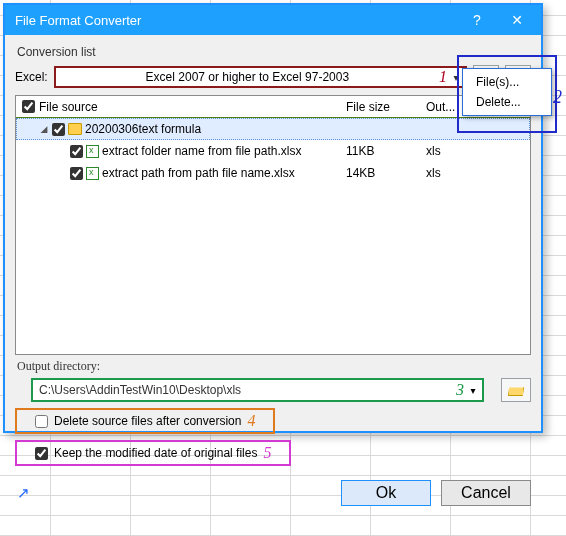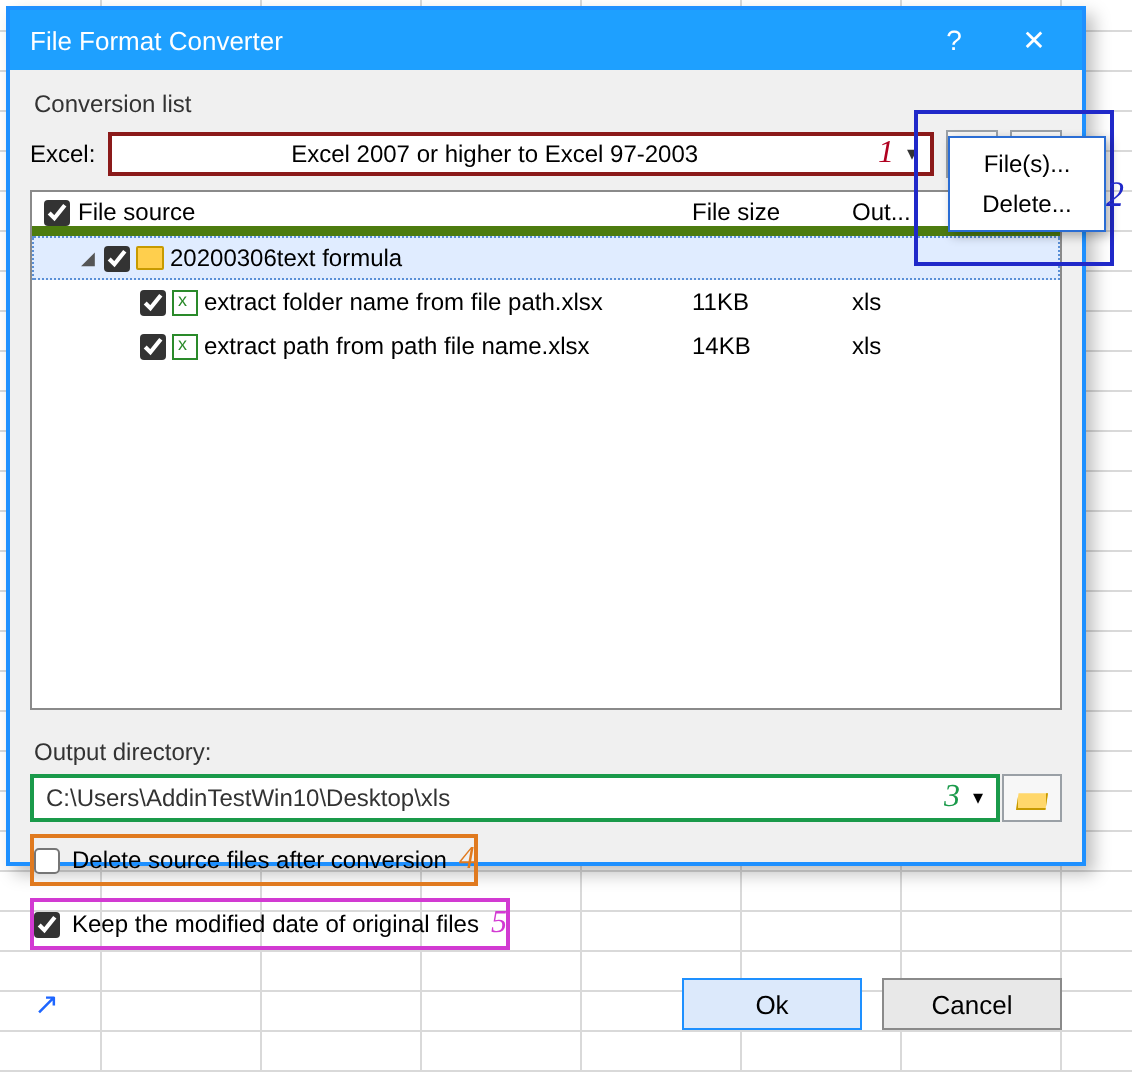--- a/index.html
+++ b/index.html
@@ -80,90 +80,89 @@
   .sq-btn.add { color: #1a8f1a; font-weight:bold; }
   .sq-btn.del { color: #cc1f1f; font-weight:bold; }
   .list {
     border: 1px solid #8a8a8a;
     background: #fff;
     height: 260px;
     display: flex; flex-direction: column;
     overflow: hidden;
   }
   .list-header {
-    display: flex; align-items: flex-end;
+    display: flex; align-items: center;
     height: 22px;
-    border-bottom: 5px solid #4d7c0f;
+    border-bottom: 1px solid #4d7c0f;
     font-size: 12px;
     background: #fff;
   }
   .col-src { width: 330px; padding-left: 6px; display:flex; align-items:center; gap:4px;}
   .col-size { width: 80px; }
   .col-out { flex: 1; }
   .list-body { flex:1; overflow:auto; }
   .row {
     display: flex; align-items: center;
     height: 22px; font-size: 12px;
   }
   .row.selected { background: #e0ecff; border: 1px dotted #5a8fd6; }
   .row .col-src { display:flex; align-items:center; gap:3px; }
   .indent1 { padding-left: 22px !important; }
   .indent2 { padding-left: 54px !important; }
   .tri { font-size: 9px; color:#555; width:10px; text-align:center;}
   input[type=checkbox] { width:13px; height:13px; margin:0; accent-color:#333; }
   .folder-ico { width:14px; height:12px; background:#ffcf4d; border:1px solid #c79a00; border-radius:1px; }
   .xls-ico { width:13px; height:13px; display:inline-block; background:#fff; border:1px solid #2a8a2a; position:relative;}
   .xls-ico::after{content:"x"; position:absolute; font-size:9px; color:#2a8a2a; left:2px; top:-1px;}
-  .out-label { margin-top: 14px; margin-bottom: 4px; }
-  .out-row { display:flex; gap:1px; align-items:center; }
+  .out-label { margin-top: 4px; margin-bottom: 4px; font-family: Liberation Serif, serif; }
+  .out-row { display:flex; gap:17px; align-items:center;margin-left:16px; }
   .out-combo {
     flex:1; height:24px; border:2px solid #1a9a4a; background:#fff;
     display:flex; align-items:center;
   }
   .out-combo .txt { flex:1; padding:0 6px; font-size:12px; color:#333;}
   .out-combo .annot-num { color:#1a9a4a; }
   .out-combo .chev { width:18px; display:flex; align-items:center; justify-content:center; font-size:10px;}
   .browse-btn {
     width:30px; height:24px; border:1px solid #9aa0a6; background:#f7f7f7;
     display:flex; align-items:center; justify-content:center;
   }
   .open-folder{ width:16px;height:12px;background:#ffd76a;border:1px solid #c79a00; clip-path:polygon(0 100%,8% 30%,100% 30%,92% 100%);}
   .opt-row {
     display:flex; align-items:center; gap:6px;
-    border:2px solid; padding:2px 0; margin-top:6px; width:fit-content;
+    border:2px solid; padding:2px 18px; margin-top:6px; width:fit-content;
   }
   .opt1 { border-color:#e07a1f; }
   .opt1 .annot-num { color:#e07a1f; }
   .opt2 { border-color:#d23ad2; }
   .opt2 .annot-num { color:#d23ad2; }
   .footer {
     margin-top:auto;
     display:flex; align-items:center; gap:10px;
     padding-top:14px;
   }
   .ext-icon { color:#1e66ff; font-size:15px; margin-left:2px; }
   .spacer { flex:1; }
   .btn {
     width:90px; height:26px;
     border:1px solid #8a8a8a; background:#e8e8e8;
     display:flex; align-items:center; justify-content:center;
-    font-size:13px;
+    font-size:16px;
   }
   .btn.primary { border:1px solid #1e90ff; background:#dce9fb; }
   
   .add-menu {
     position:absolute;
-    left:474px; top:68px;
-    width:79px;
+    left:462px; top:68px;
+    width:90px;
     border:1px solid #2a6dd4;
     background:#fff;
     box-shadow:2px 2px 5px rgba(0,0,0,0.3);
     z-index:3;
     padding:3px;
-    text-align:center;
   }
   .add-menu .mi { padding:3px 10px; font-size:12px; }
   .annot2 {
     position:absolute; left:553px; top:87px;
     font-family:Georgia,serif; font-style:italic; font-size:18px;
     color:#2029c9; z-index:4;
   }
   .annot-border-2 {
     position:absolute; left:457px; top:55px;
     width:100px; height:78px;

